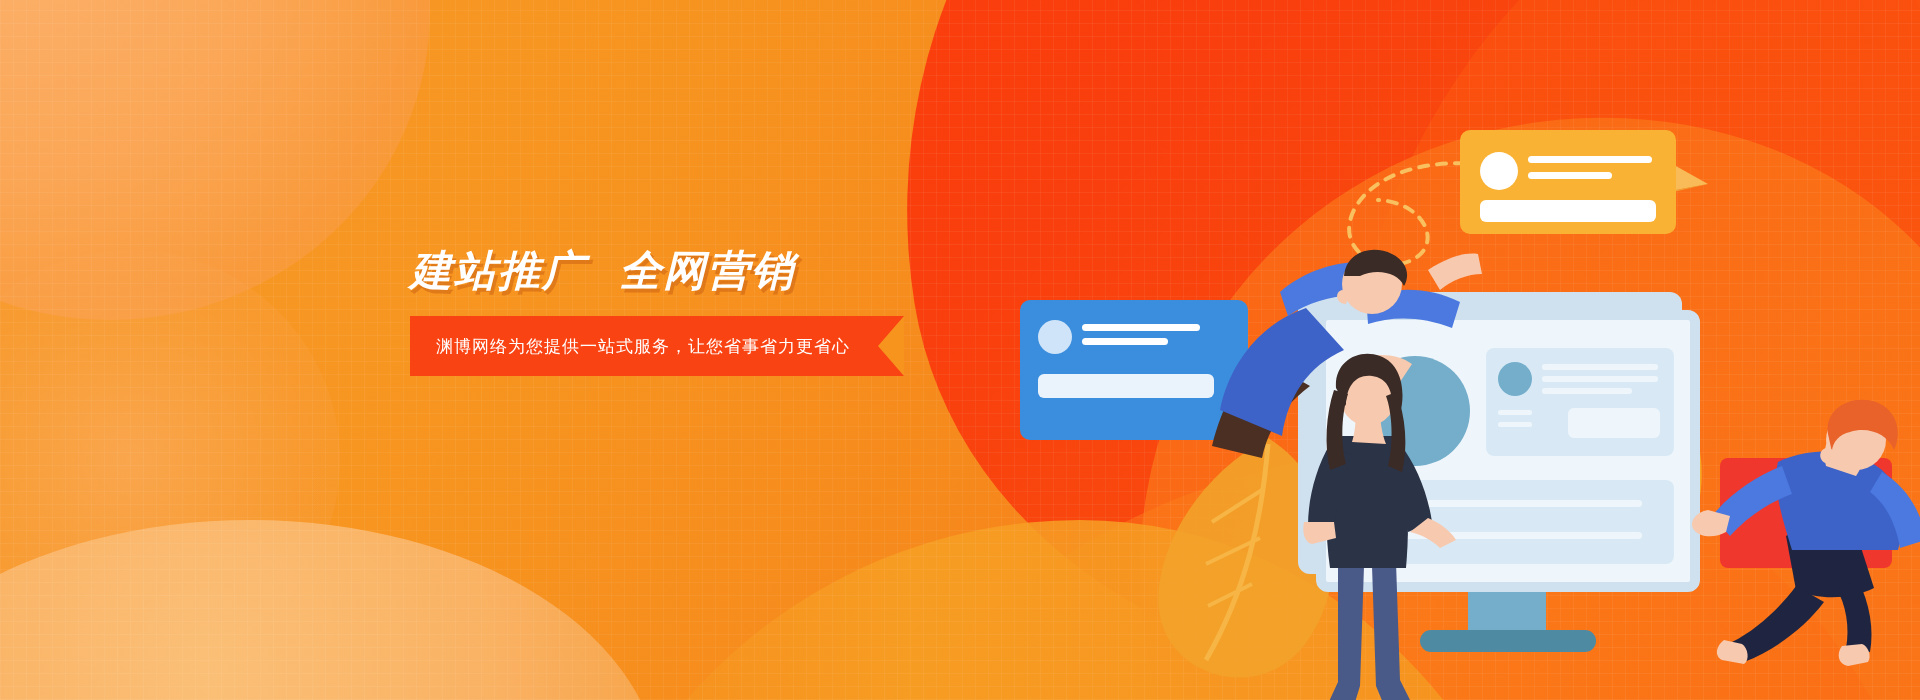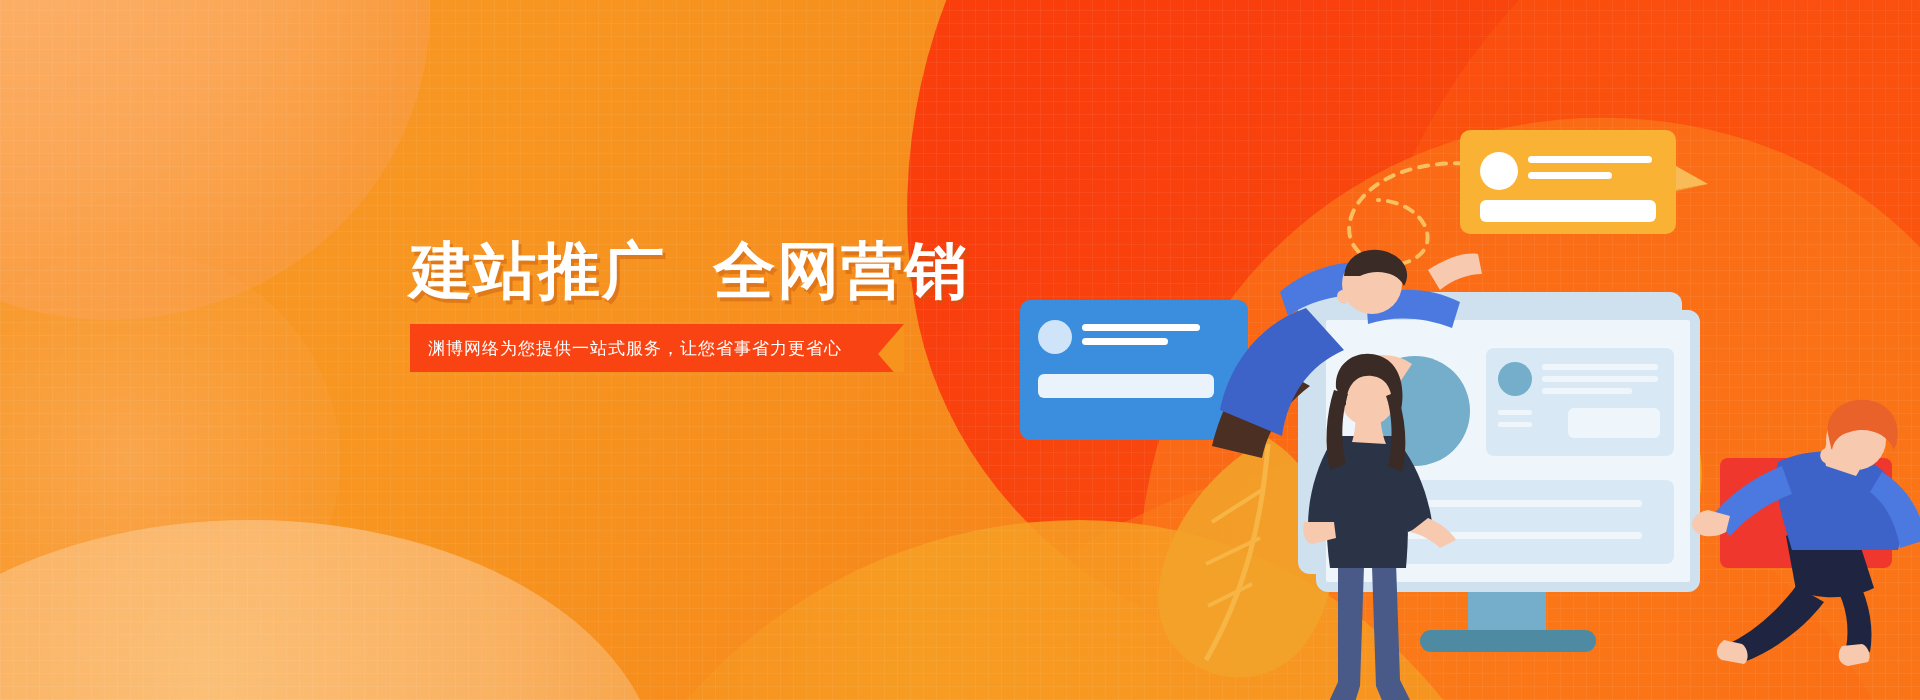--- a/index.html
+++ b/index.html
@@ -69,35 +69,36 @@
       repeating-linear-gradient(90deg,rgba(255,255,255,.055) 0 1px,rgba(255,255,255,0) 1px 13px);
     pointer-events:none;
   }
 
   
   .copy{position:absolute;left:410px;top:238px;width:760px;}
 
   .headline{
     color:#ffffff;
     font-weight:700;
-    font-size:62px;
+    font-size:42px;
     line-height:66px;
     letter-spacing:2px;
+    font-style:italic;
     white-space:pre;
     text-shadow:3px 4px 0 rgba(196,88,16,.45);
   }
 
   .ribbon{
     position:relative;
-    margin-top:20px;
-    width:494px;height:48px;
+    margin-top:12px;
+    width:494px;height:60px;
     background:#fa4312;
     display:flex;align-items:center;
     box-sizing:border-box;
-    padding-left:18px;
+    padding-left:26px;
     clip-path:polygon(0 0,100% 0,100% 100%,0 100%,0 100%);
   }
   .ribbon-notch{
     position:absolute;right:0;top:0;width:26px;height:60px;
     background:transparent;
   }
   .ribbon-notch::before{
     content:"";position:absolute;right:0;top:0;
     border-top:30px solid transparent;
     border-bottom:30px solid transparent;

